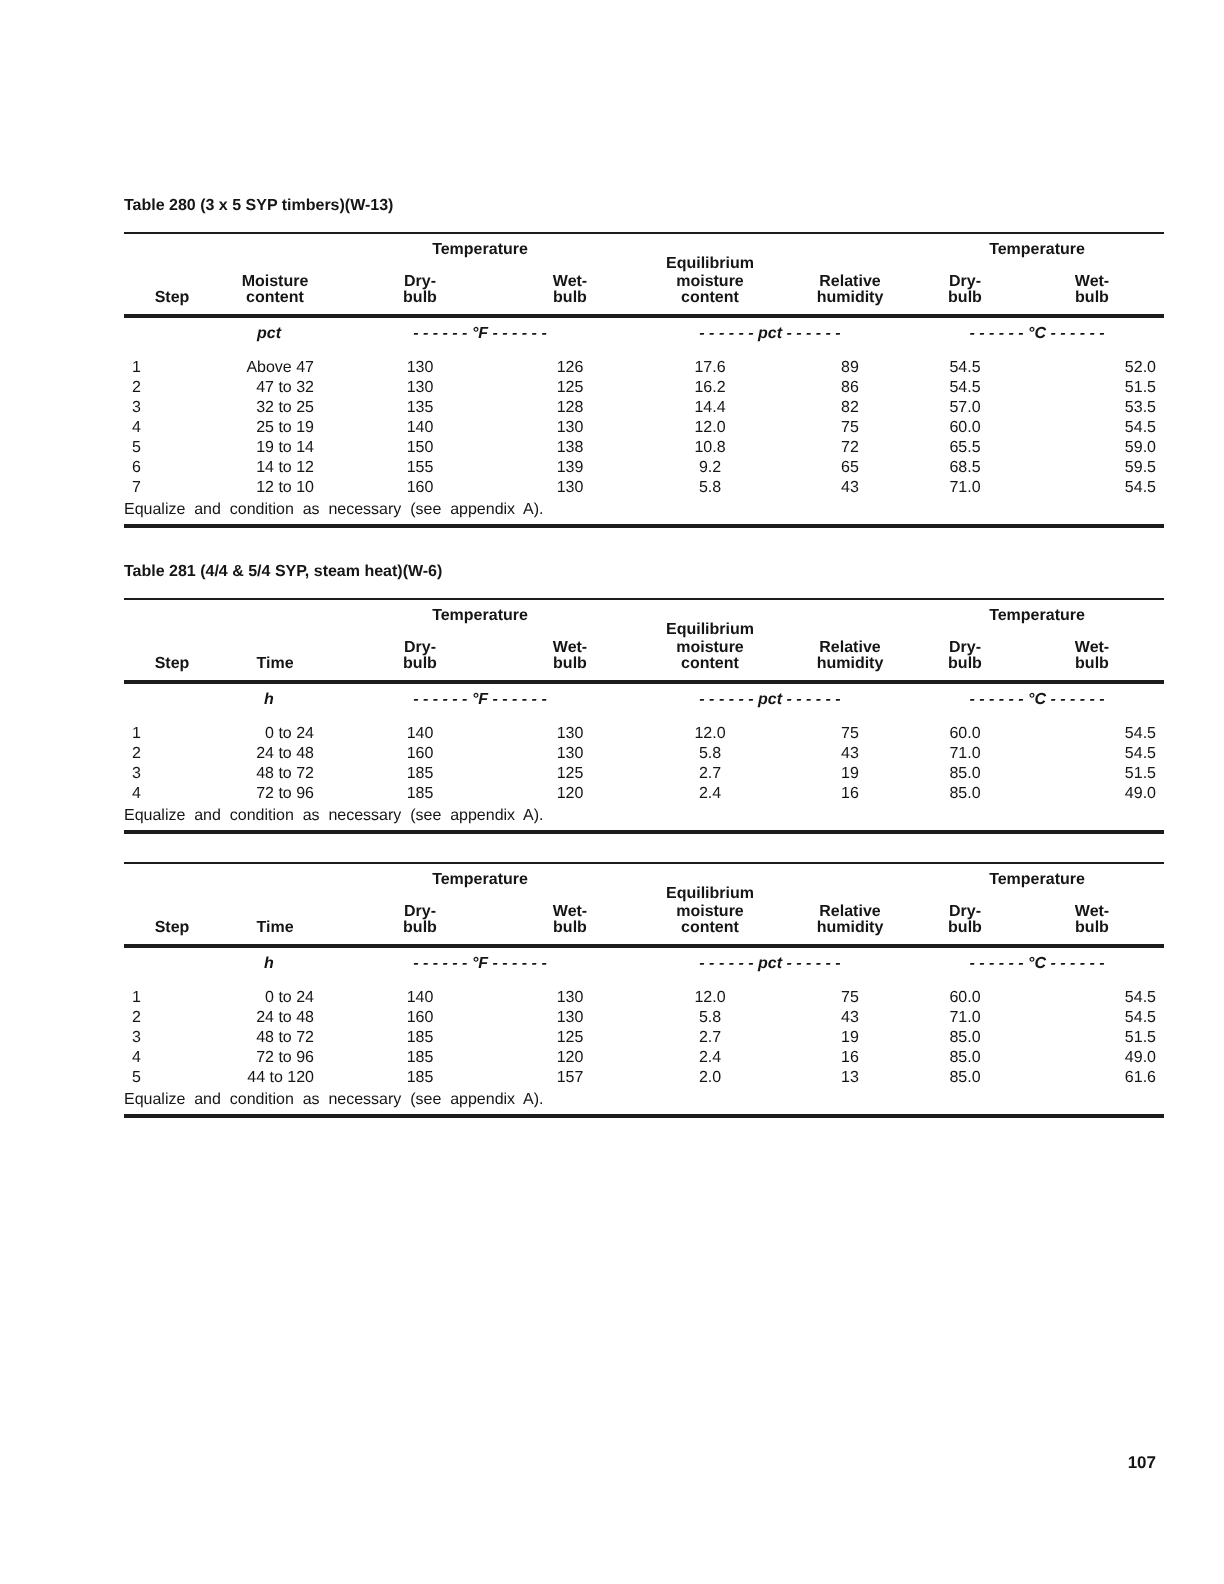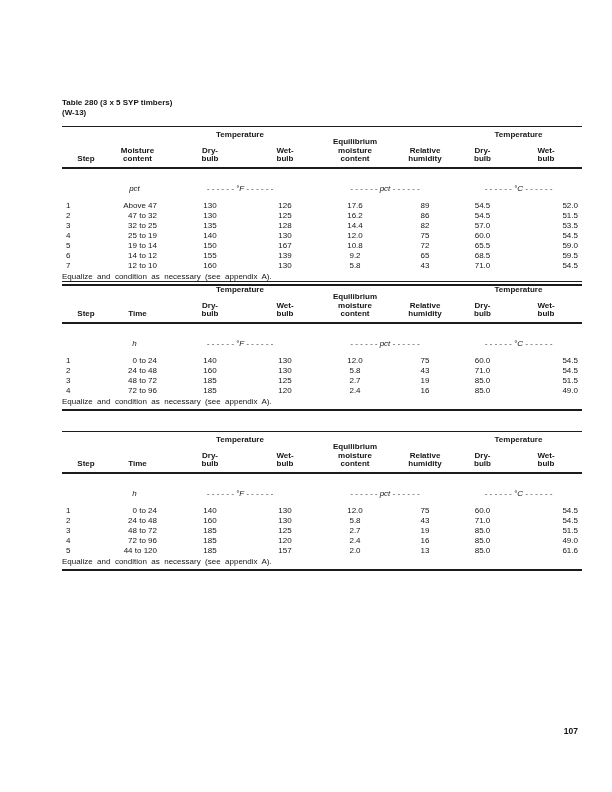--- a/index.html
+++ b/index.html
@@ -7,22 +7,22 @@
     position:relative; width:612px; height:792px; margin:0 auto;
     background:#ffffff; overflow:hidden; color:#151515;
     font-family:"Liberation Sans","DejaVu Sans",sans-serif;
   }
   section.tbl { position:absolute; left:62px; width:520px; }
   #t280 { top:98px; }
   #t281 { top:281px; }
   #t282 { top:431px; }
 
   .title-row {
-    display:flex; justify-content:center; align-items:baseline;
-    font-size:8px; font-weight:bold; line-height:10px; margin-bottom:8px;flex-direction:column;
+    display:flex; justify-content:flex-start; align-items:baseline;
+    font-size:8px; font-weight:bold; line-height:10px; margin-bottom:8px;
   }
 
   table.sched {
     width:520px; table-layout:fixed; border-collapse:collapse;
     font-size:8px; color:#151515;
     border-top:1.5px solid #1c1c1c;
     border-bottom:2.2px solid #1c1c1c;
   }
   table.sched thead { border-bottom:2.2px solid #1c1c1c; }
   table.sched th {
@@ -33,21 +33,21 @@
   th.h-step  { text-align:left; padding-left:4px; }
   th.h-col2  { }
   th.h-emc   { vertical-align:top;margin-top:28px; }
   th.h-rh    { vertical-align:bottom; }
   th.h-tempf { text-align:right; padding-right:32px; }
   th.h-tempc { text-align:right; padding-right:14px; }
   th.h-wet   { text-align:right; padding-right:4px; }
 
   tbody.units td {
     font-style:italic; text-align:center; line-height:9px;
-    padding:15px 0 8px; white-space:nowrap;
+    padding:3px 0 8px; white-space:nowrap;font-weight:bold;
   }
   tbody.units td.u-col2 { padding-right:6px; }
 
   tbody.rows td { line-height:10px; padding:0; text-align:center; white-space:nowrap; }
   tbody.rows td.c0 { text-align:left;  padding-left:4px; }
   tbody.rows td.c1 { text-align:right; padding-right:8px; }
   tbody.rows td.c7 { text-align:right; padding-right:4px; }
 
   tr.note td {
     text-align:left; line-height:9px; padding:1px 0 3px;
@@ -151,21 +151,21 @@
             <td class="c3">130</td>
             <td class="c4">12.0</td>
             <td class="c5">75</td>
             <td class="c6">60.0</td>
             <td class="c7">54.5</td>
           </tr>
           <tr>
             <td class="c0">5</td>
             <td class="c1">19 to 14</td>
             <td class="c2">150</td>
-            <td class="c3">167</td>
+            <td class="c3">138</td>
             <td class="c4">10.8</td>
             <td class="c5">72</td>
             <td class="c6">65.5</td>
             <td class="c7">59.0</td>
           </tr>
           <tr>
             <td class="c0">6</td>
             <td class="c1">14 to 12</td>
             <td class="c2">155</td>
             <td class="c3">139</td>
@@ -187,20 +187,24 @@
         </tbody>
       <tbody>
         <tr class="note">
           <td colspan="8">Equalize and condition as necessary (see appendix A).</td>
         </tr>
       </tbody>
     </table>
   </section>
 
   <section class="tbl" id="t281">
+    <div class="title-row">
+      <span>Table 281 (4/4 &amp; 5/4 SYP, steam heat)</span>
+      <span>(W-6)</span>
+    </div>
     <table class="sched">
       <colgroup>
         <col style="width:48px">
           <col style="width:55px">
           <col style="width:90px">
           <col style="width:60px">
         <col style="width:80px">
           <col style="width:60px">
           <col style="width:55px">
           <col style="width:72px">

